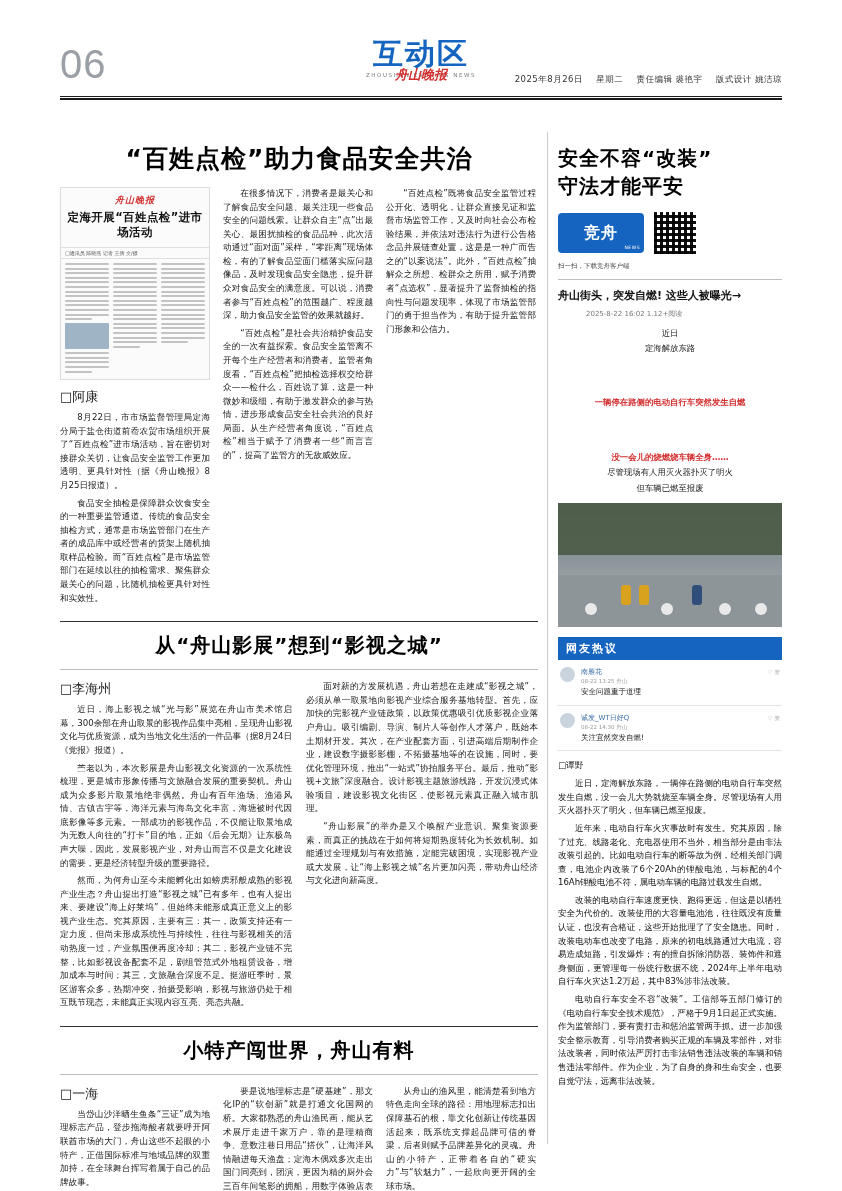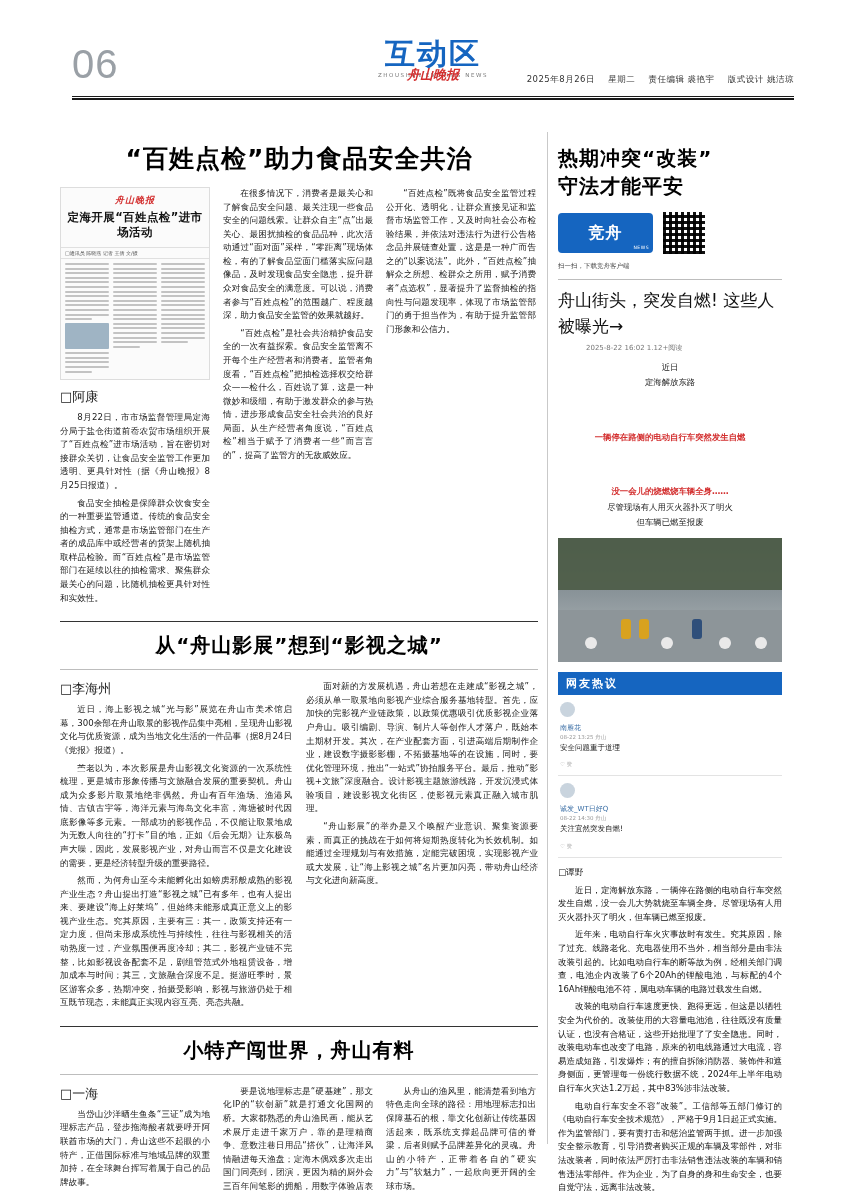--- a/index.html
+++ b/index.html
@@ -10,21 +10,21 @@
     color:#111;
     position:relative;
     overflow:hidden;
   }
   .page{
     position:absolute;inset:0;
     padding:0;
   }
   
   .masthead{
-    position:absolute;left:72px;top:40px;width:722px;height:62px;
+    position:absolute;left:60px;top:40px;width:722px;height:62px;
   }
   .page-num{
     position:absolute;left:0;top:2px;
     font-size:40px;color:#9aa0a6;font-weight:400;letter-spacing:1px;
     font-family:"Liberation Sans",sans-serif;
   }
   .mast-rule{
     position:absolute;left:0;top:56px;width:722px;height:1px;background:#1a1a1a;
   }
   .mast-rule2{
@@ -117,58 +117,58 @@
 
   
   .r-headline{
     font-size:20px;font-weight:bold;line-height:1.4;letter-spacing:1px;
     margin:16px 0 12px 0;color:#000;
   }
   .qr-box{
     display:flex;align-items:center;gap:10px;margin:6px 0 8px 0;
   }
   .qr-logo{
-    width:95px;height:40px;background:#1565c0;border-radius:4px;
+    width:86px;height:40px;background:#1565c0;border-radius:4px;
     display:flex;align-items:center;justify-content:center;
     color:#fff;font-size:16px;font-weight:bold;letter-spacing:1px;
     position:relative;
   }
   .qr-logo .tag{
     position:absolute;right:4px;bottom:3px;font-size:4.5px;font-weight:normal;letter-spacing:.5px;
   }
   .qr-img{
     width:42px;height:42px;background:
       repeating-linear-gradient(0deg,#111 0 3px,#fff 3px 6px),
       repeating-linear-gradient(90deg,#111 0 3px,transparent 3px 6px);
     background-blend-mode:multiply;
   }
   .qr-cap{font-size:6.5px;color:#444;margin-top:3px;text-align:center;width:42px;}
   .r-rule{height:1px;background:#bdbdbd;margin:8px 0;}
   .r-sub{
-    font-size:17px;font-weight:normal;line-height:1.5;margin:6px 0 4px 0;color:#111;
+    font-size:11px;font-weight:bold;line-height:1.5;margin:6px 0 4px 0;color:#111;
   }
   .r-date{font-size:7px;color:#777;margin-bottom:8px;margin-left:28px;}
   .r-lead{font-size:8.4px;line-height:1.6;text-align:center;color:#1a1a1a;margin:2px 0;}
   .r-lead.red{color:#d32f2f;font-weight:bold;margin-top:41px;}
   .photo{
     width:100%;height:124px;margin:8px 0 4px 0;
     background:linear-gradient(180deg,#6f7a80 0%,#8a9499 45%,#b9bfc2 100%);
     position:relative;overflow:hidden;
   }
   .photo .road{position:absolute;left:0;bottom:0;width:100%;height:42%;background:#8d9599;}
   .photo .ped{position:absolute;bottom:18%;width:10px;height:20px;border-radius:3px;}
   .photo .ball{position:absolute;bottom:10%;width:12px;height:12px;border-radius:50%;background:#e9e9e9;}
   .photo .veg{position:absolute;top:0;left:0;width:100%;height:42%;background:#4b5b45;opacity:.9;}
 
   .hot-bar{
     background:#1565c0;color:#fff;font-size:11px;font-weight:bold;
     padding:4px 8px;letter-spacing:2px;margin-top:10px;
   }
   .comment{
-    display:flex;gap:6px;padding:7px 2px;border-bottom:1px solid #e3e3e3;flex-direction:column;
+    display:flex;gap:6px;padding:7px 2px;border-bottom:1px solid #e3e3e3;
   }
   .avatar{width:15px;height:15px;border-radius:50%;background:#c9d4de;flex:none;}
   .cm-body{flex:1;}
   .cm-name{font-size:7px;color:#3a6ea5;}
   .cm-meta{font-size:5.5px;color:#999;margin:1px 0 2px 0;}
   .cm-text{font-size:7.5px;color:#222;line-height:1.4;}
   .cm-like{font-size:5.5px;color:#aaa;align-self:flex-start;margin-top:2px;}
   .r-byline{font-size:8.6px;margin:9px 0 5px 0;}
   .r-p{font-size:8.5px;line-height:1.6;text-align:justify;text-indent:2em;margin:0 0 4px 0;}
 </style>
@@ -327,21 +327,21 @@
           </div>
           <div class="c">
             <p class="p">从舟山的渔风里，能清楚看到地方特色走向全球的路径：用地理标志扣出保障基石的根，靠文化创新让传统基因活起来，既系统支撑起品牌可信的脊梁，后者则赋予品牌差异化的灵魂。舟山的小特产，正带着各自的“硬实力”与“软魅力”，一起欣向更开阔的全球市场。</p>
           </div>
         </div>
       </div>
     </div>
 
     <div class="col-right">
       <div class="r-headline">
-        <div>热期冲突“改装”</div>
+        <div>安全不容“改装”</div>
         <div>守法才能平安</div>
       </div>
 
       <div class="qr-box">
         <div class="qr-logo">
           <span>竞舟</span>
           <span class="tag">NEWS</span>
         </div>
         <div>
           <div class="qr-img"></div>

